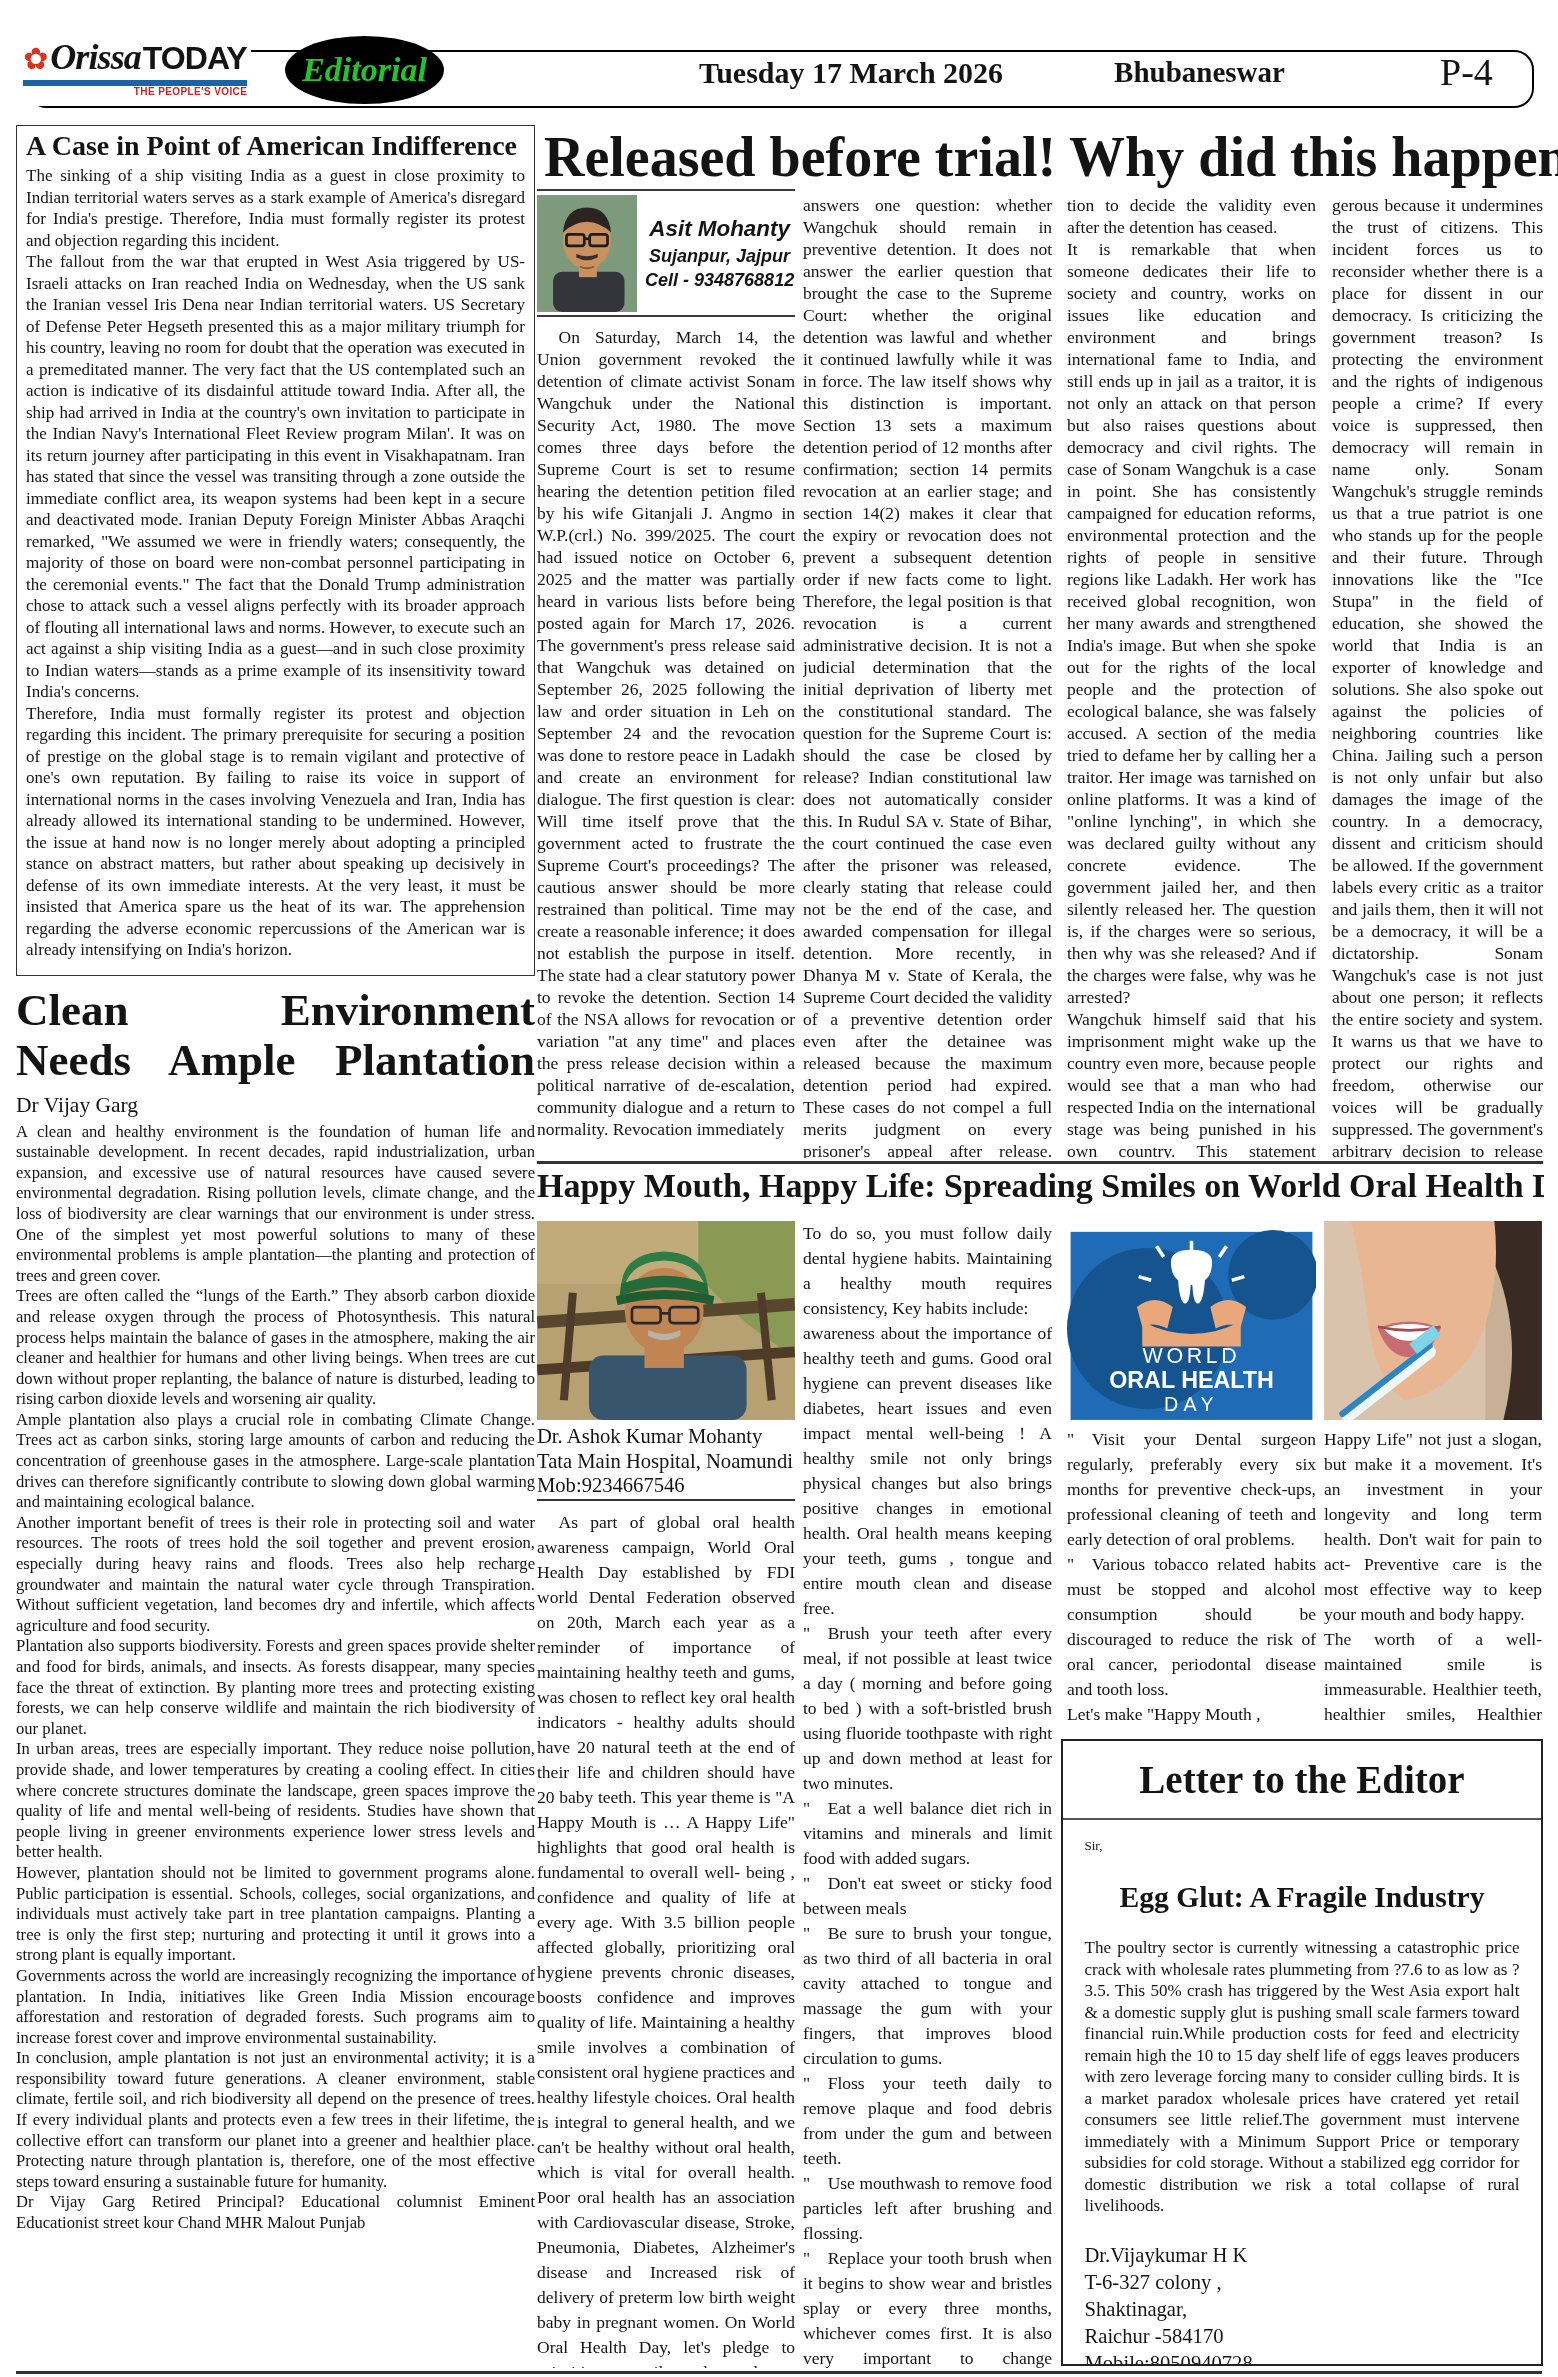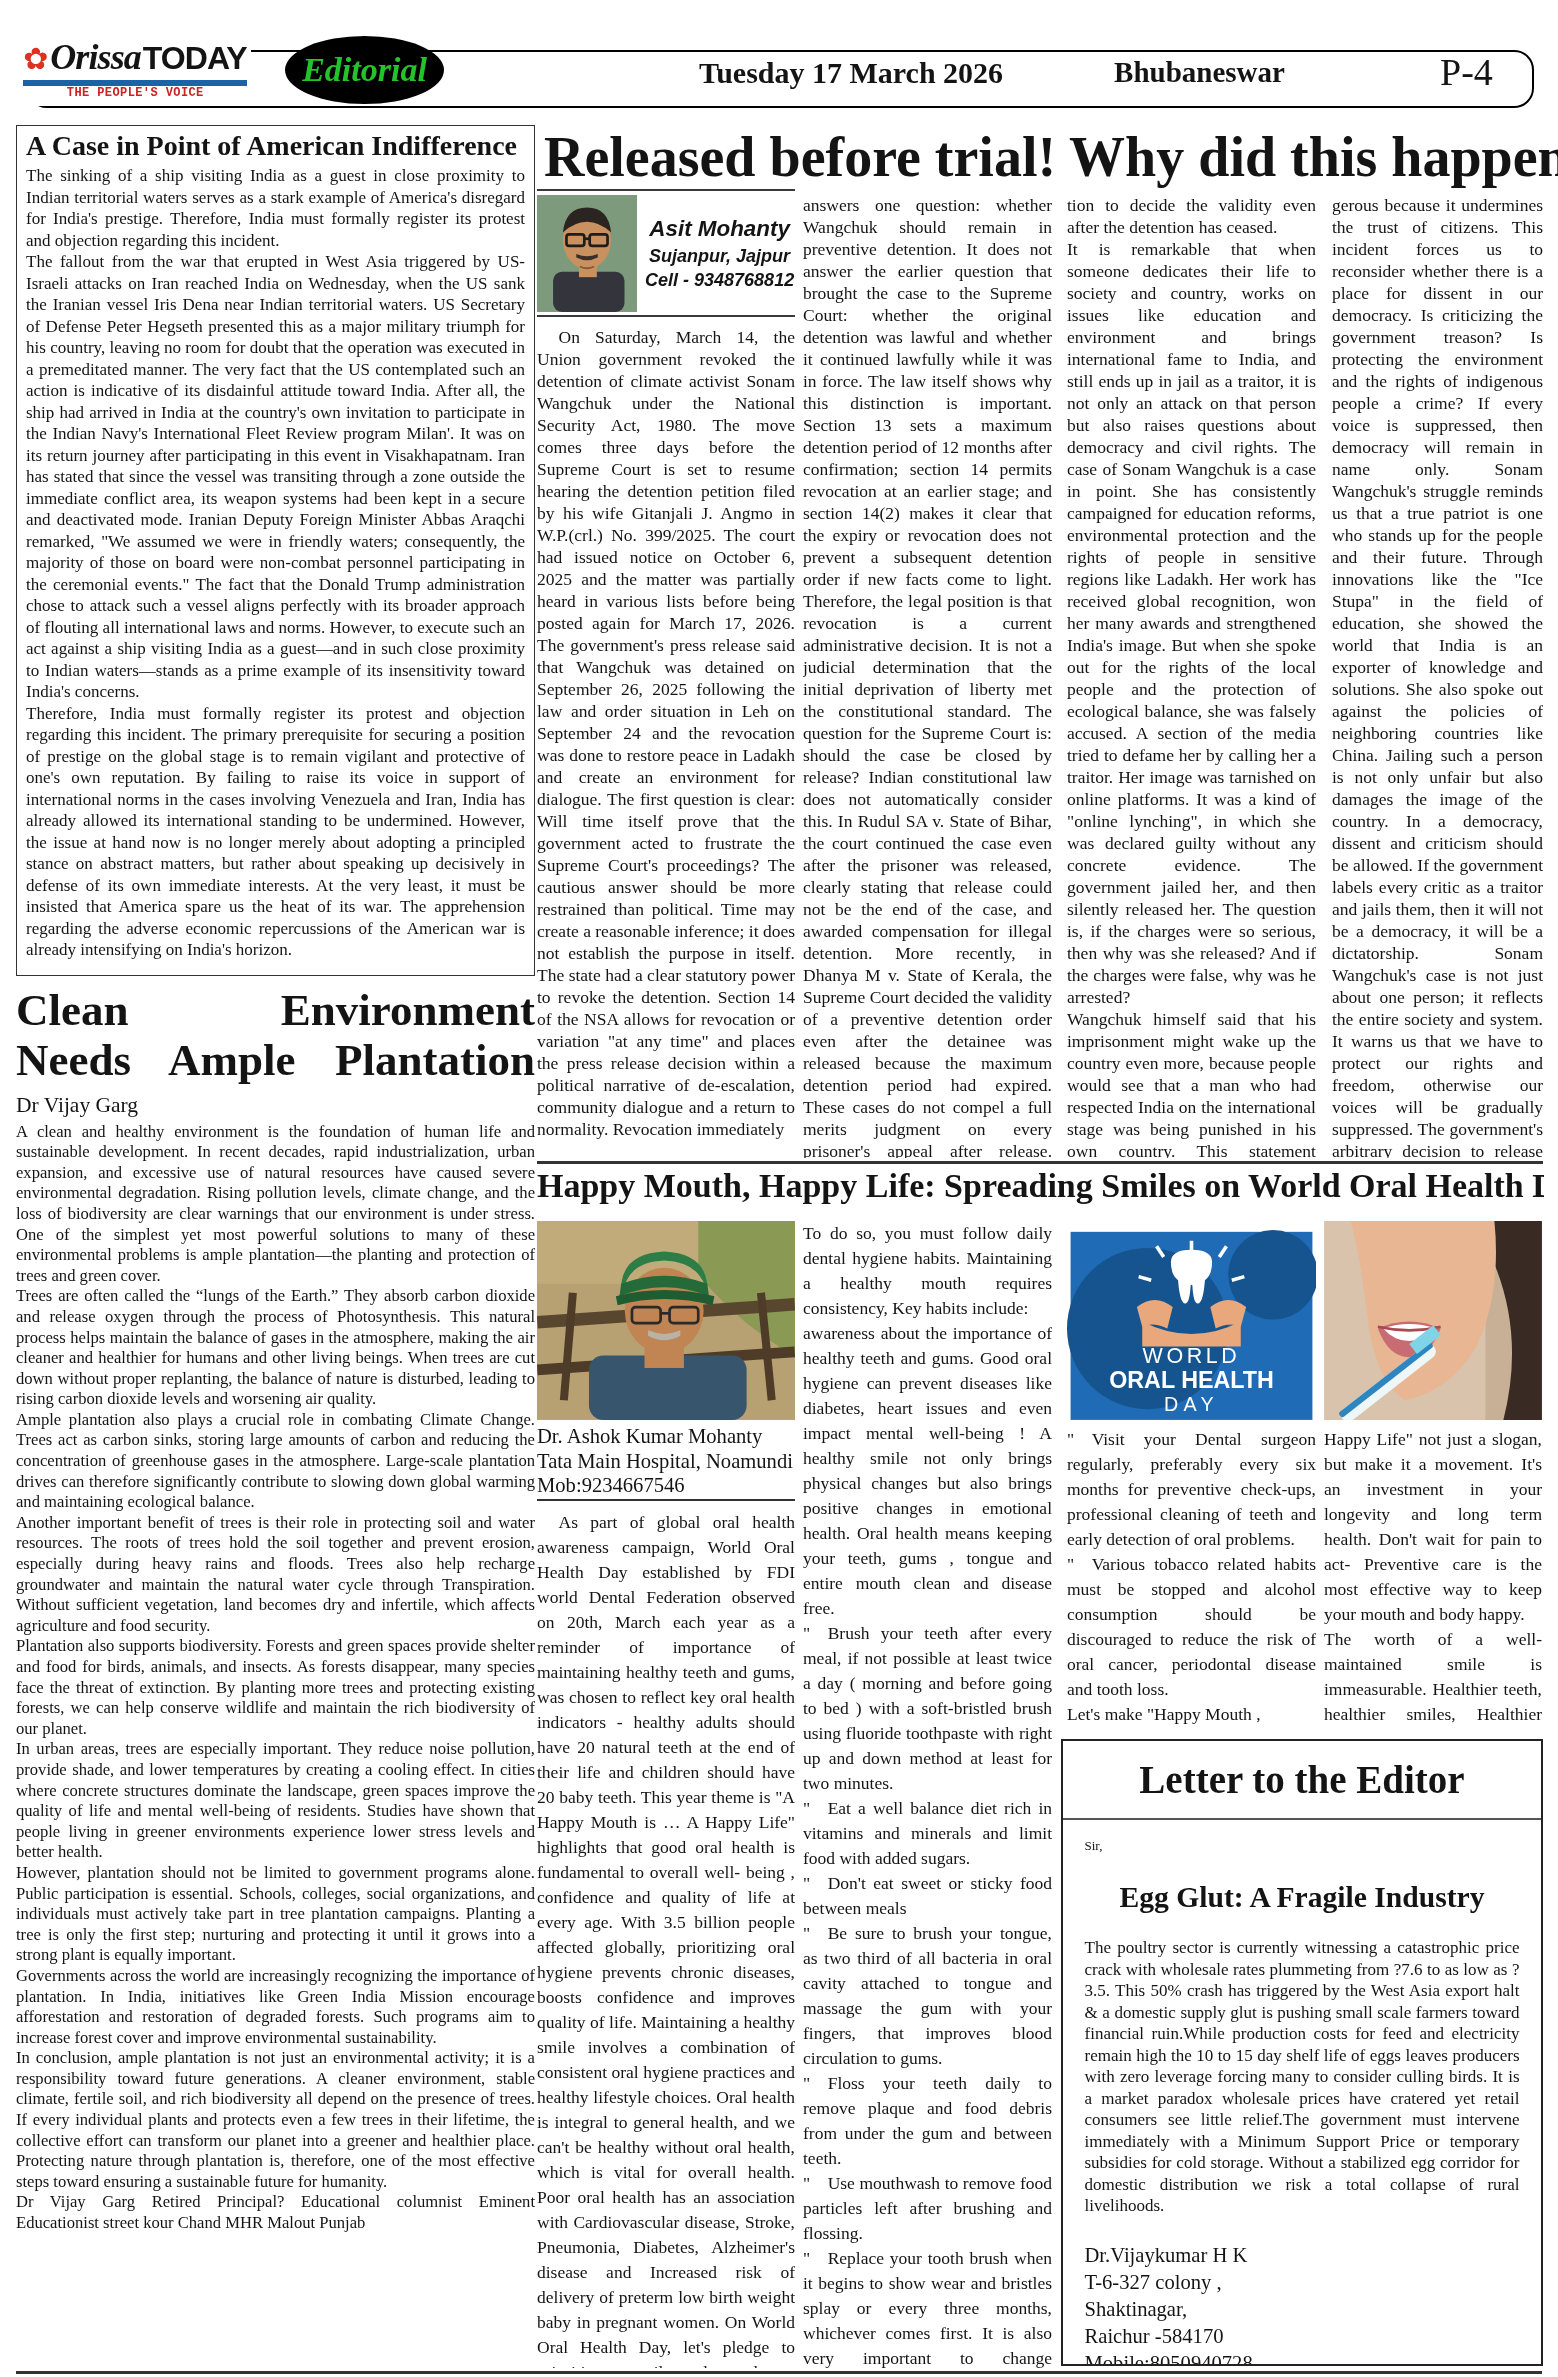--- a/index.html
+++ b/index.html
@@ -7,21 +7,21 @@
         font-family:"Liberation Serif", serif;color:#141414;overflow:hidden;}
   
   .band{position:absolute;left:27px;top:50px;width:1503px;height:54px;
         border:2.7px solid #000;border-radius:19.7px;background:#fff;}
   .logo{position:absolute;left:19.7px;top:34px;width:224px;height:68px;background:#fff;padding:1.8px 3.6px;}
   .logo-row{display:flex;align-items:baseline;gap:1.8px;}
   .flower{color:#e03020;font-size:30px;line-height:1;}
   .orissa{font-style:italic;font-size:36px;font-weight:600;letter-spacing:-0.9px;}
   .today{font-family:"Liberation Sans",sans-serif;font-weight:900;font-size:32px;letter-spacing:-0.9px;}
   .logo-bar{height:6.3px;background:#1a63a8;margin-top:1.8px;}
-  .tagline{color:#cc2222;font-family:Liberation Mono, monospace;font-size:12px;font-weight:700;text-align:center;letter-spacing:0.4px;}
+  .tagline{color:#cc2222;font-family:Liberation Sans, sans-serif;font-size:10px;font-weight:700;text-align:right;letter-spacing:0.4px;}
   .badge{position:absolute;left:285px;top:36px;width:159px;height:68px;background:#000000;border-radius:50%;
          display:flex;align-items:center;justify-content:center;}
   .badge span{color:#25c32a;font-style:italic;font-weight:700;font-size:34px;}
   .hdr-date{position:absolute;left:663px;top:56px;width:376px;text-align:center;font-weight:700;font-size:30px;}
   .hdr-city{position:absolute;left:1101px;top:56px;width:197px;text-align:center;font-weight:700;font-size:29px;}
   .hdr-page{position:absolute;left:1440px;top:50px;width:90px;font-size:38px;}
   
   .art1{position:absolute;left:16px;top:125px;width:519px;height:851px;border:1.8px solid #333;
         box-sizing:border-box;padding:3.6px 9px;overflow:hidden;}
   .art1 h2{margin:0 0 3.6px 0;font-size:28px;}

